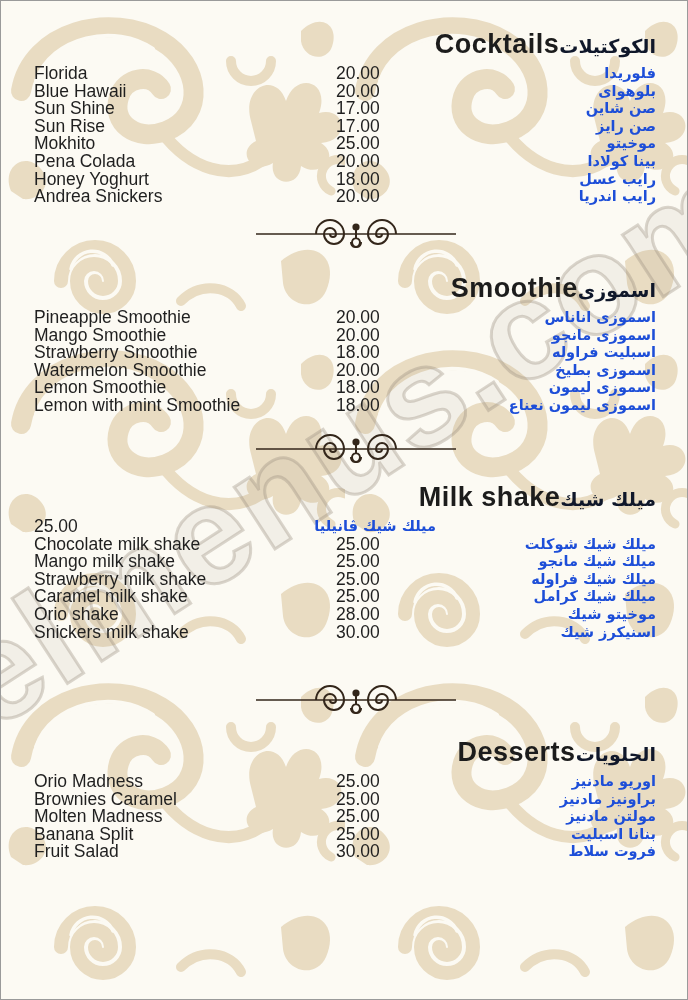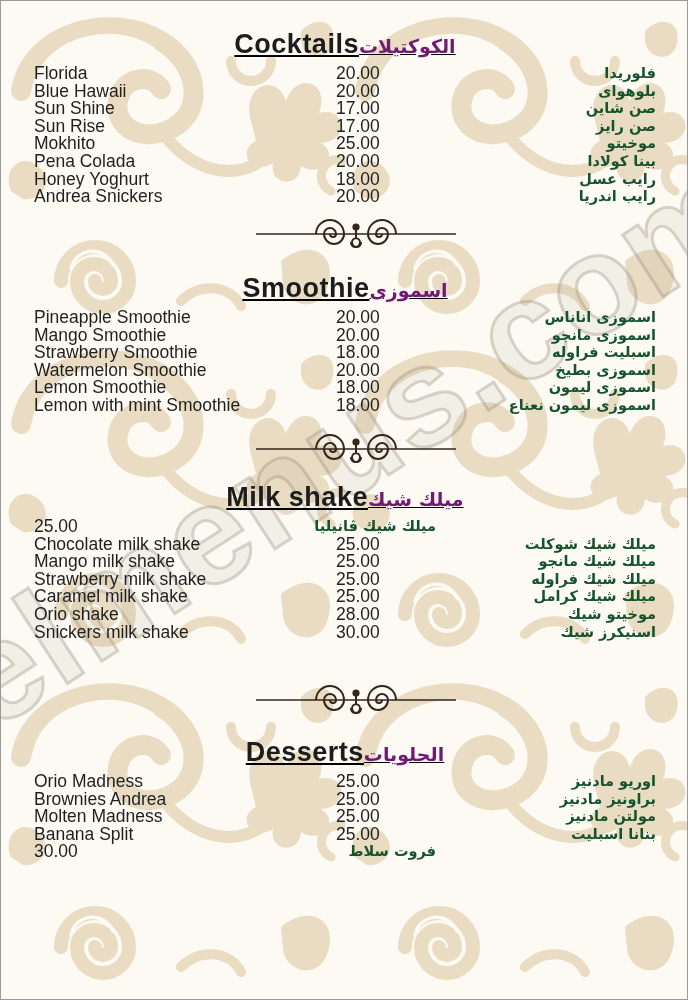--- a/index.html
+++ b/index.html
@@ -22,36 +22,36 @@
     font-weight:bold;font-size:140px;letter-spacing:2px;
     color:rgba(158,146,130,0.10);
     -webkit-text-stroke:3px rgba(150,138,122,0.34);
     z-index:1;pointer-events:none;white-space:nowrap;
   }
   .menu-section{position:absolute;left:33px;right:31px;z-index:2;}
   #sec-0{top:28px;}
   #sec-1{top:272px;}
   #sec-2{top:481px;}
   #sec-3{top:736px;}
-  .sec-head{display:flex;justify-content:center;align-items:baseline;height:31px;text-decoration:underline;}
+  .sec-head{display:flex;justify-content:flex-end;align-items:baseline;height:31px;}
   .en-title{margin:0;font-size:27px;font-weight:bold;color:#1c1c1c;letter-spacing:0.5px;}
-  .ar-title{margin:0;font-size:19px;font-weight:bold;color:#701a75;font-family:"DejaVu Sans",sans-serif;}
+  .ar-title{margin:0;font-size:19px;font-weight:bold;color:#0f172a;font-family:"DejaVu Sans",sans-serif;}
   .rows{margin-top:5px;}
   .row{
     display:grid;
     grid-template-columns:302px 100px 1fr;
     height:17.6px;line-height:17.6px;
     font-size:17.5px;color:#1f1f1f;
   }
   .row .en{text-align:left;white-space:nowrap;}
   .row .price{text-align:left;}
   .row .ar{
     text-align:right;direction:rtl;
     font-family:"DejaVu Sans",sans-serif;
-    font-weight:bold;font-size:14.5px;color:#14532d;
+    font-weight:bold;font-size:14.5px;color:#1d4ed8;
     white-space:nowrap;
   }
   .divider{position:absolute;left:255px;width:200px;height:44px;z-index:2;}
   #div-0{top:211px;}
   #div-1{top:426px;}
   #div-2{top:677px;}
 </style>
 </head>
 <body>
 
@@ -240,34 +240,35 @@
       <h2 class="en-title">Desserts</h2>
       <h3 class="ar-title" dir="rtl">الحلويات</h3>
     </div>
     <div class="rows">
         <div class="row">
           <span class="en">Orio Madness</span>
           <span class="price">25.00</span>
           <span class="ar">اوريو مادنيز</span>
         </div>
         <div class="row">
-          <span class="en">Brownies Andrea</span>
+          <span class="en">Brownies Caramel</span>
           <span class="price">25.00</span>
           <span class="ar">براونيز مادنيز</span>
         </div>
         <div class="row">
           <span class="en">Molten Madness</span>
           <span class="price">25.00</span>
           <span class="ar">مولتن مادنيز</span>
         </div>
         <div class="row">
           <span class="en">Banana Split</span>
           <span class="price">25.00</span>
           <span class="ar">بنانا اسبليت</span>
         </div>
         <div class="row">
+          <span class="en">Fruit Salad</span>
           <span class="price">30.00</span>
           <span class="ar">فروت سلاط</span>
         </div>
       </div>
   </section>
 
 </div>
 
 </body></html>

